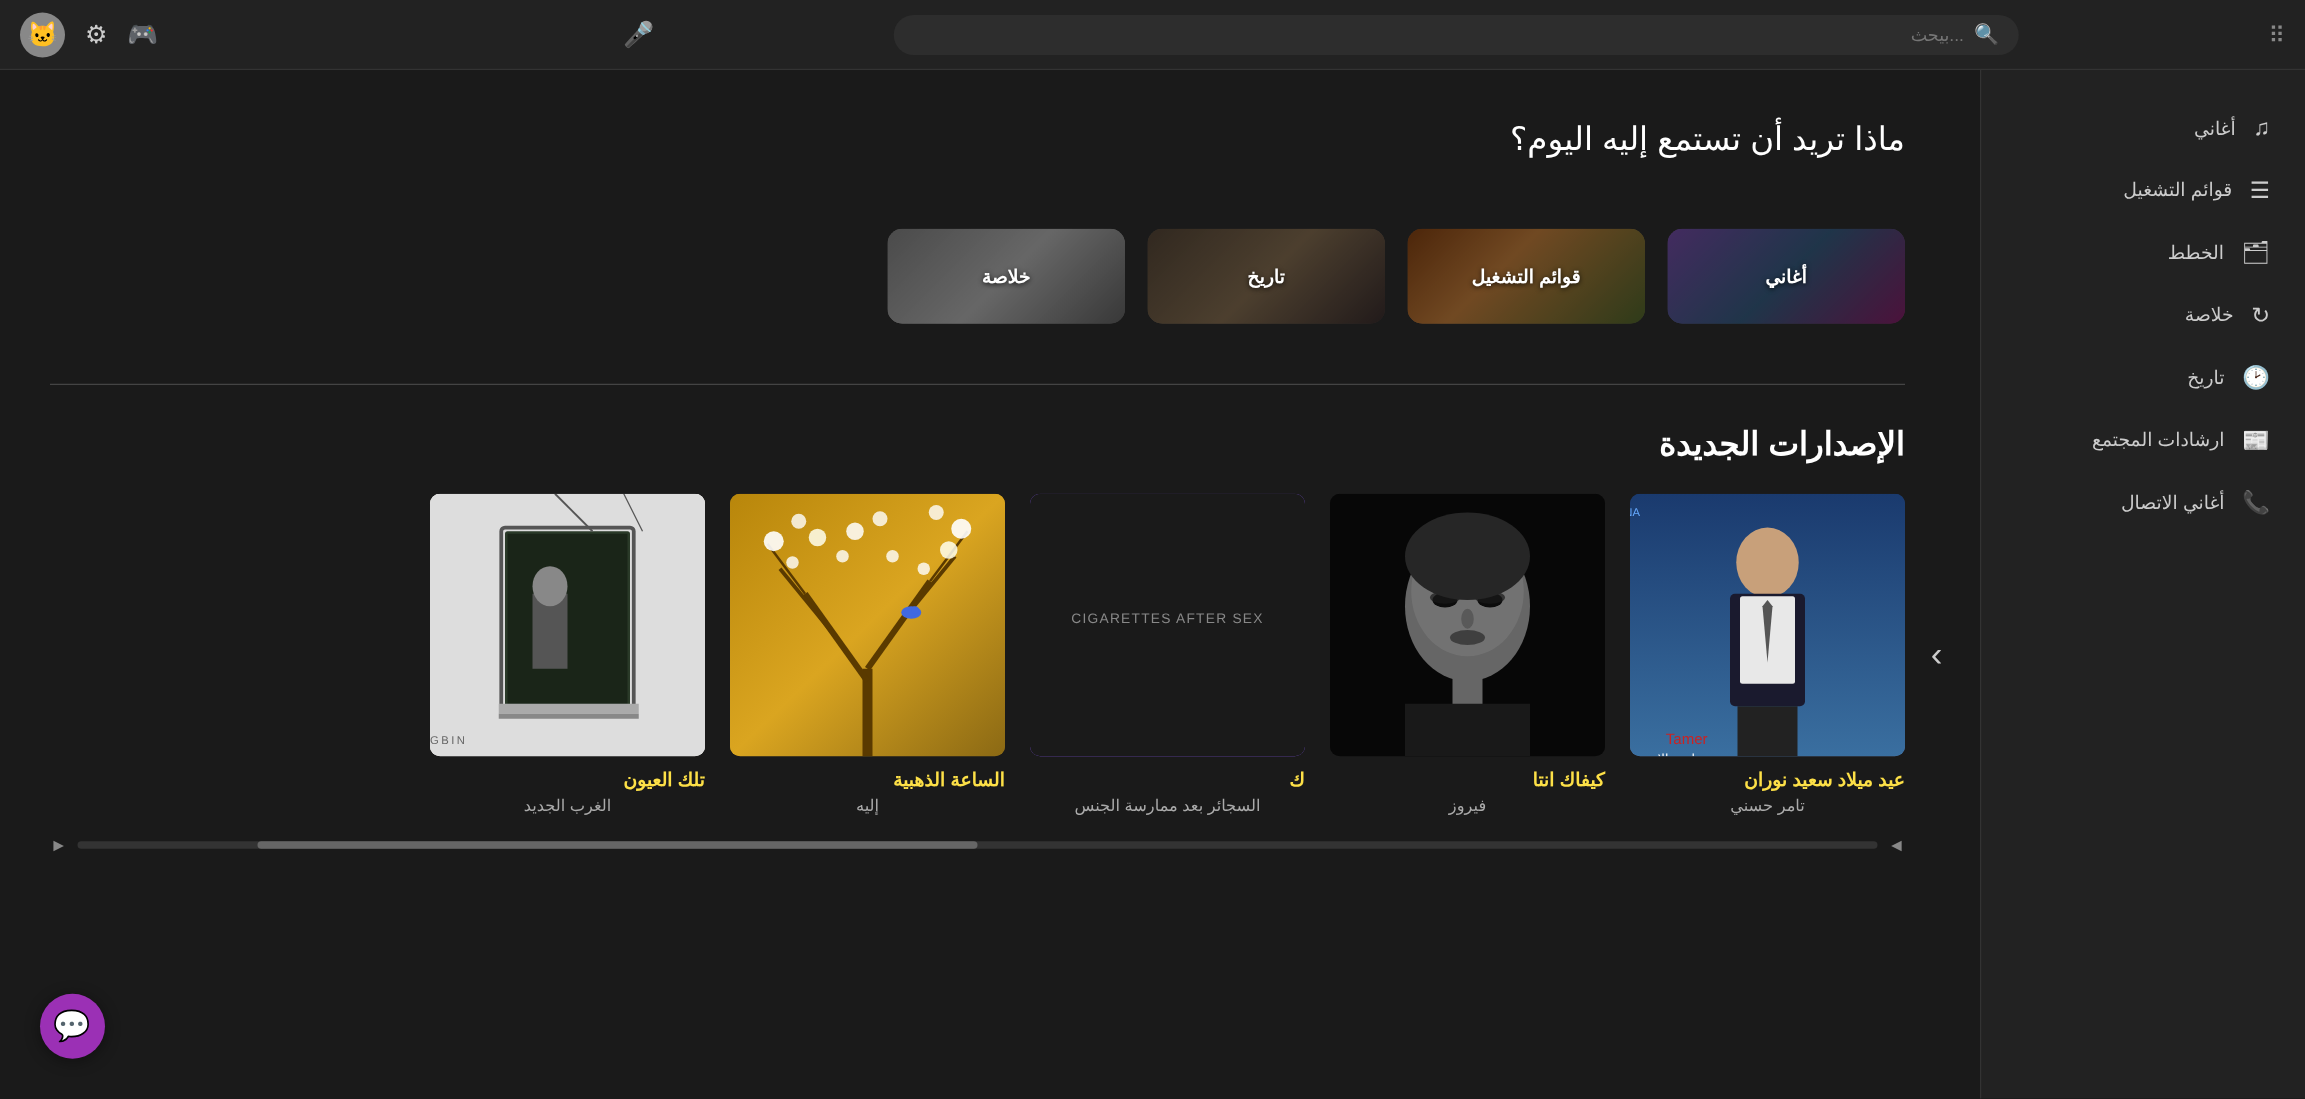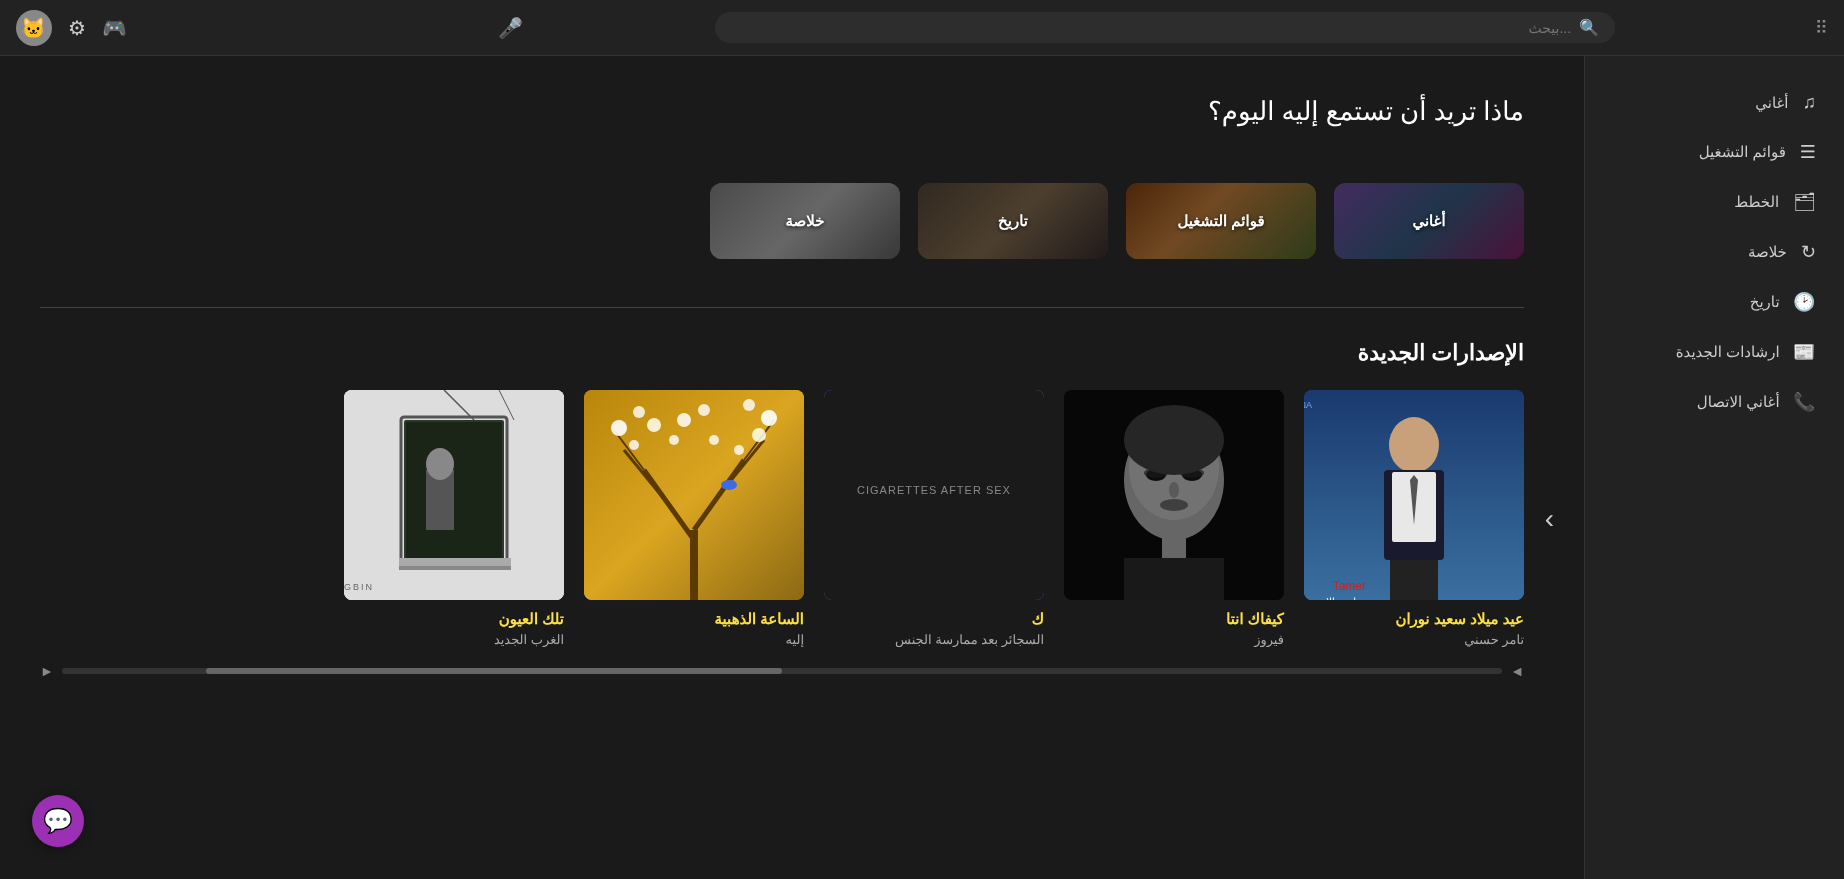--- a/index.html
+++ b/index.html
@@ -196,21 +196,21 @@
 
     
     .divider {
       border: none;
       border-top: 1px solid #444;
       margin-bottom: 32px;
     }
 
     
     .section-title {
-      font-size: 22px;
+      font-size: 26px;
       font-weight: bold;
       margin-bottom: 24px;
       color: #fff;
       direction: rtl;
     }
 
     .albums-row {
       display: flex;
       gap: 20px;
       overflow-x: hidden;
@@ -234,21 +234,21 @@
       font-weight: bold;
       color: #fde047;
       direction: rtl;
       text-align: right;
       margin-bottom: 4px;
     }
     .album-artist {
       font-size: 13px;
       color: #aaa;
       direction: rtl;
-      text-align: right;
+      text-align: center;
     }
 
     
     .cover-tamer {
       background: linear-gradient(180deg, #1a3a6e 0%, #2d5fa0 50%, #5a7db5 100%);
       position: relative;
       display: flex;
       align-items: flex-end;
       justify-content: center;
     }
@@ -364,21 +364,21 @@
     <div class="sidebar-item">
       <span class="icon">↻</span>
       <span>خلاصة</span>
     </div>
     <div class="sidebar-item">
       <span class="icon">🕑</span>
       <span>تاريخ</span>
     </div>
     <div class="sidebar-item">
       <span class="icon">📰</span>
-      <span>ارشادات الجديدة</span>
+      <span>ارشادات المجتمع</span>
     </div>
     <div class="sidebar-item">
       <span class="icon">📞</span>
       <span>أغاني الاتصال</span>
     </div>
   </div>
 
   <div class="content">
     <div class="welcome-sub">ماذا تريد أن تستمع إليه اليوم؟</div>
 

